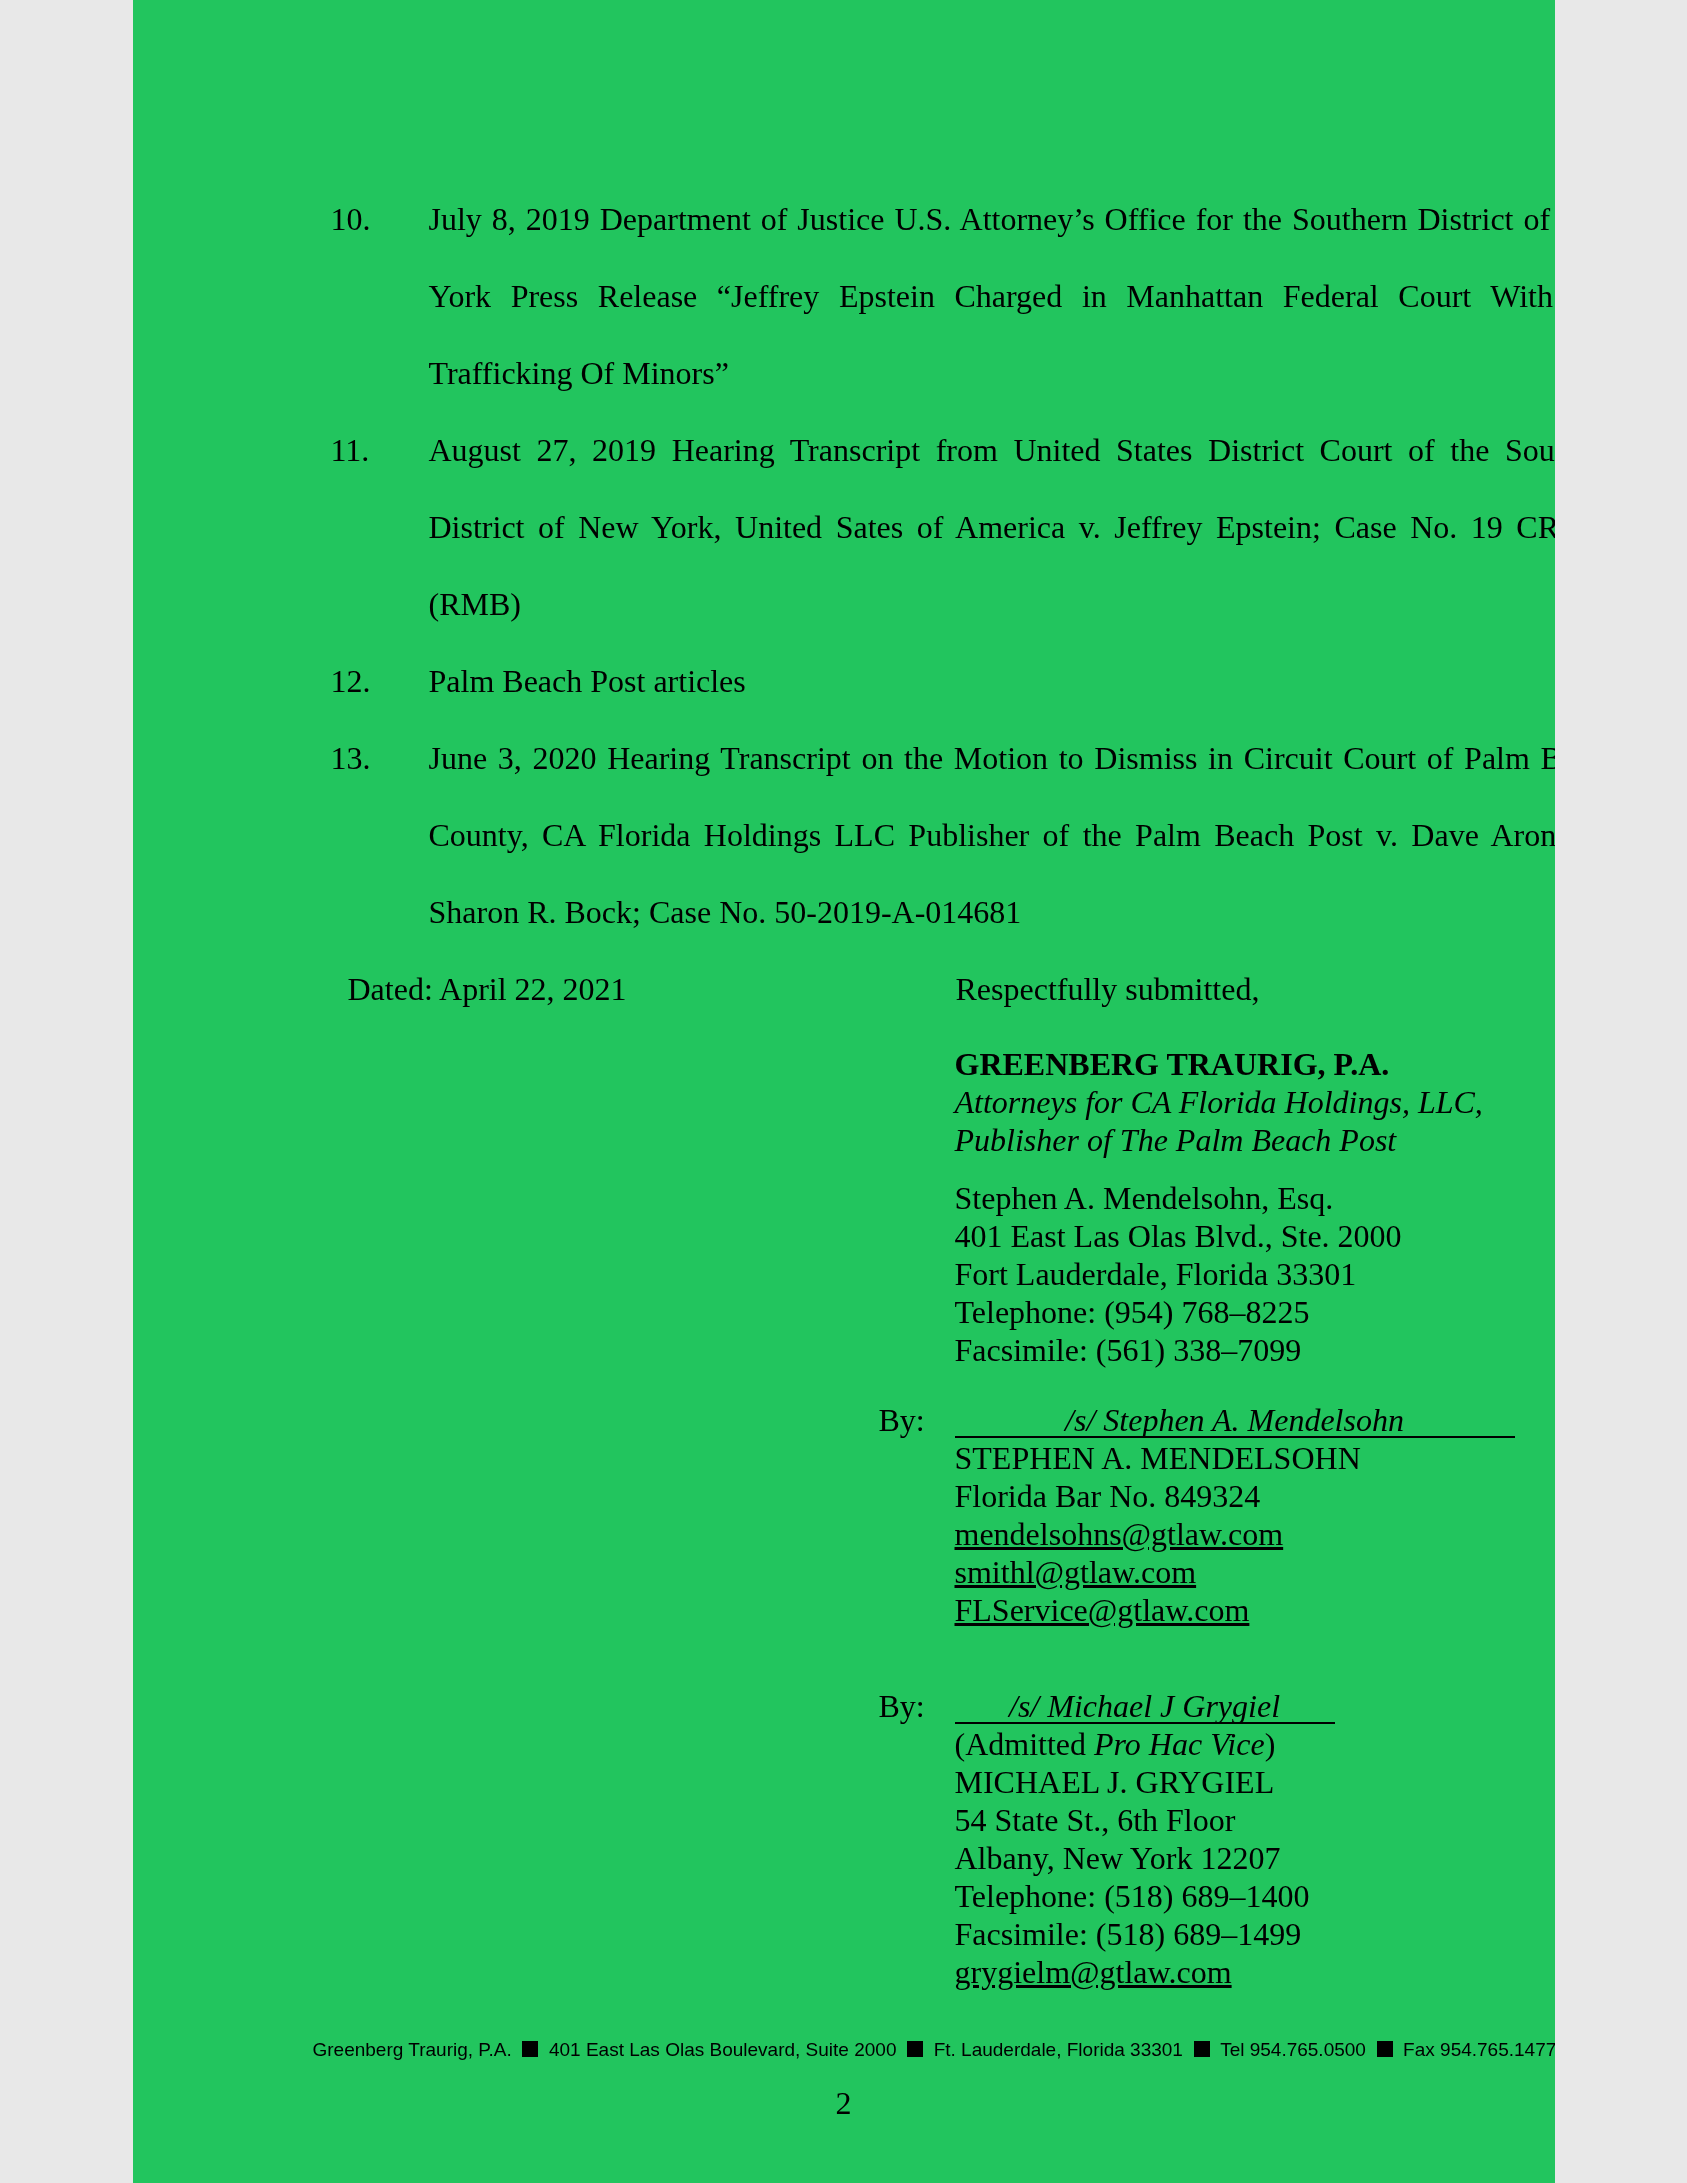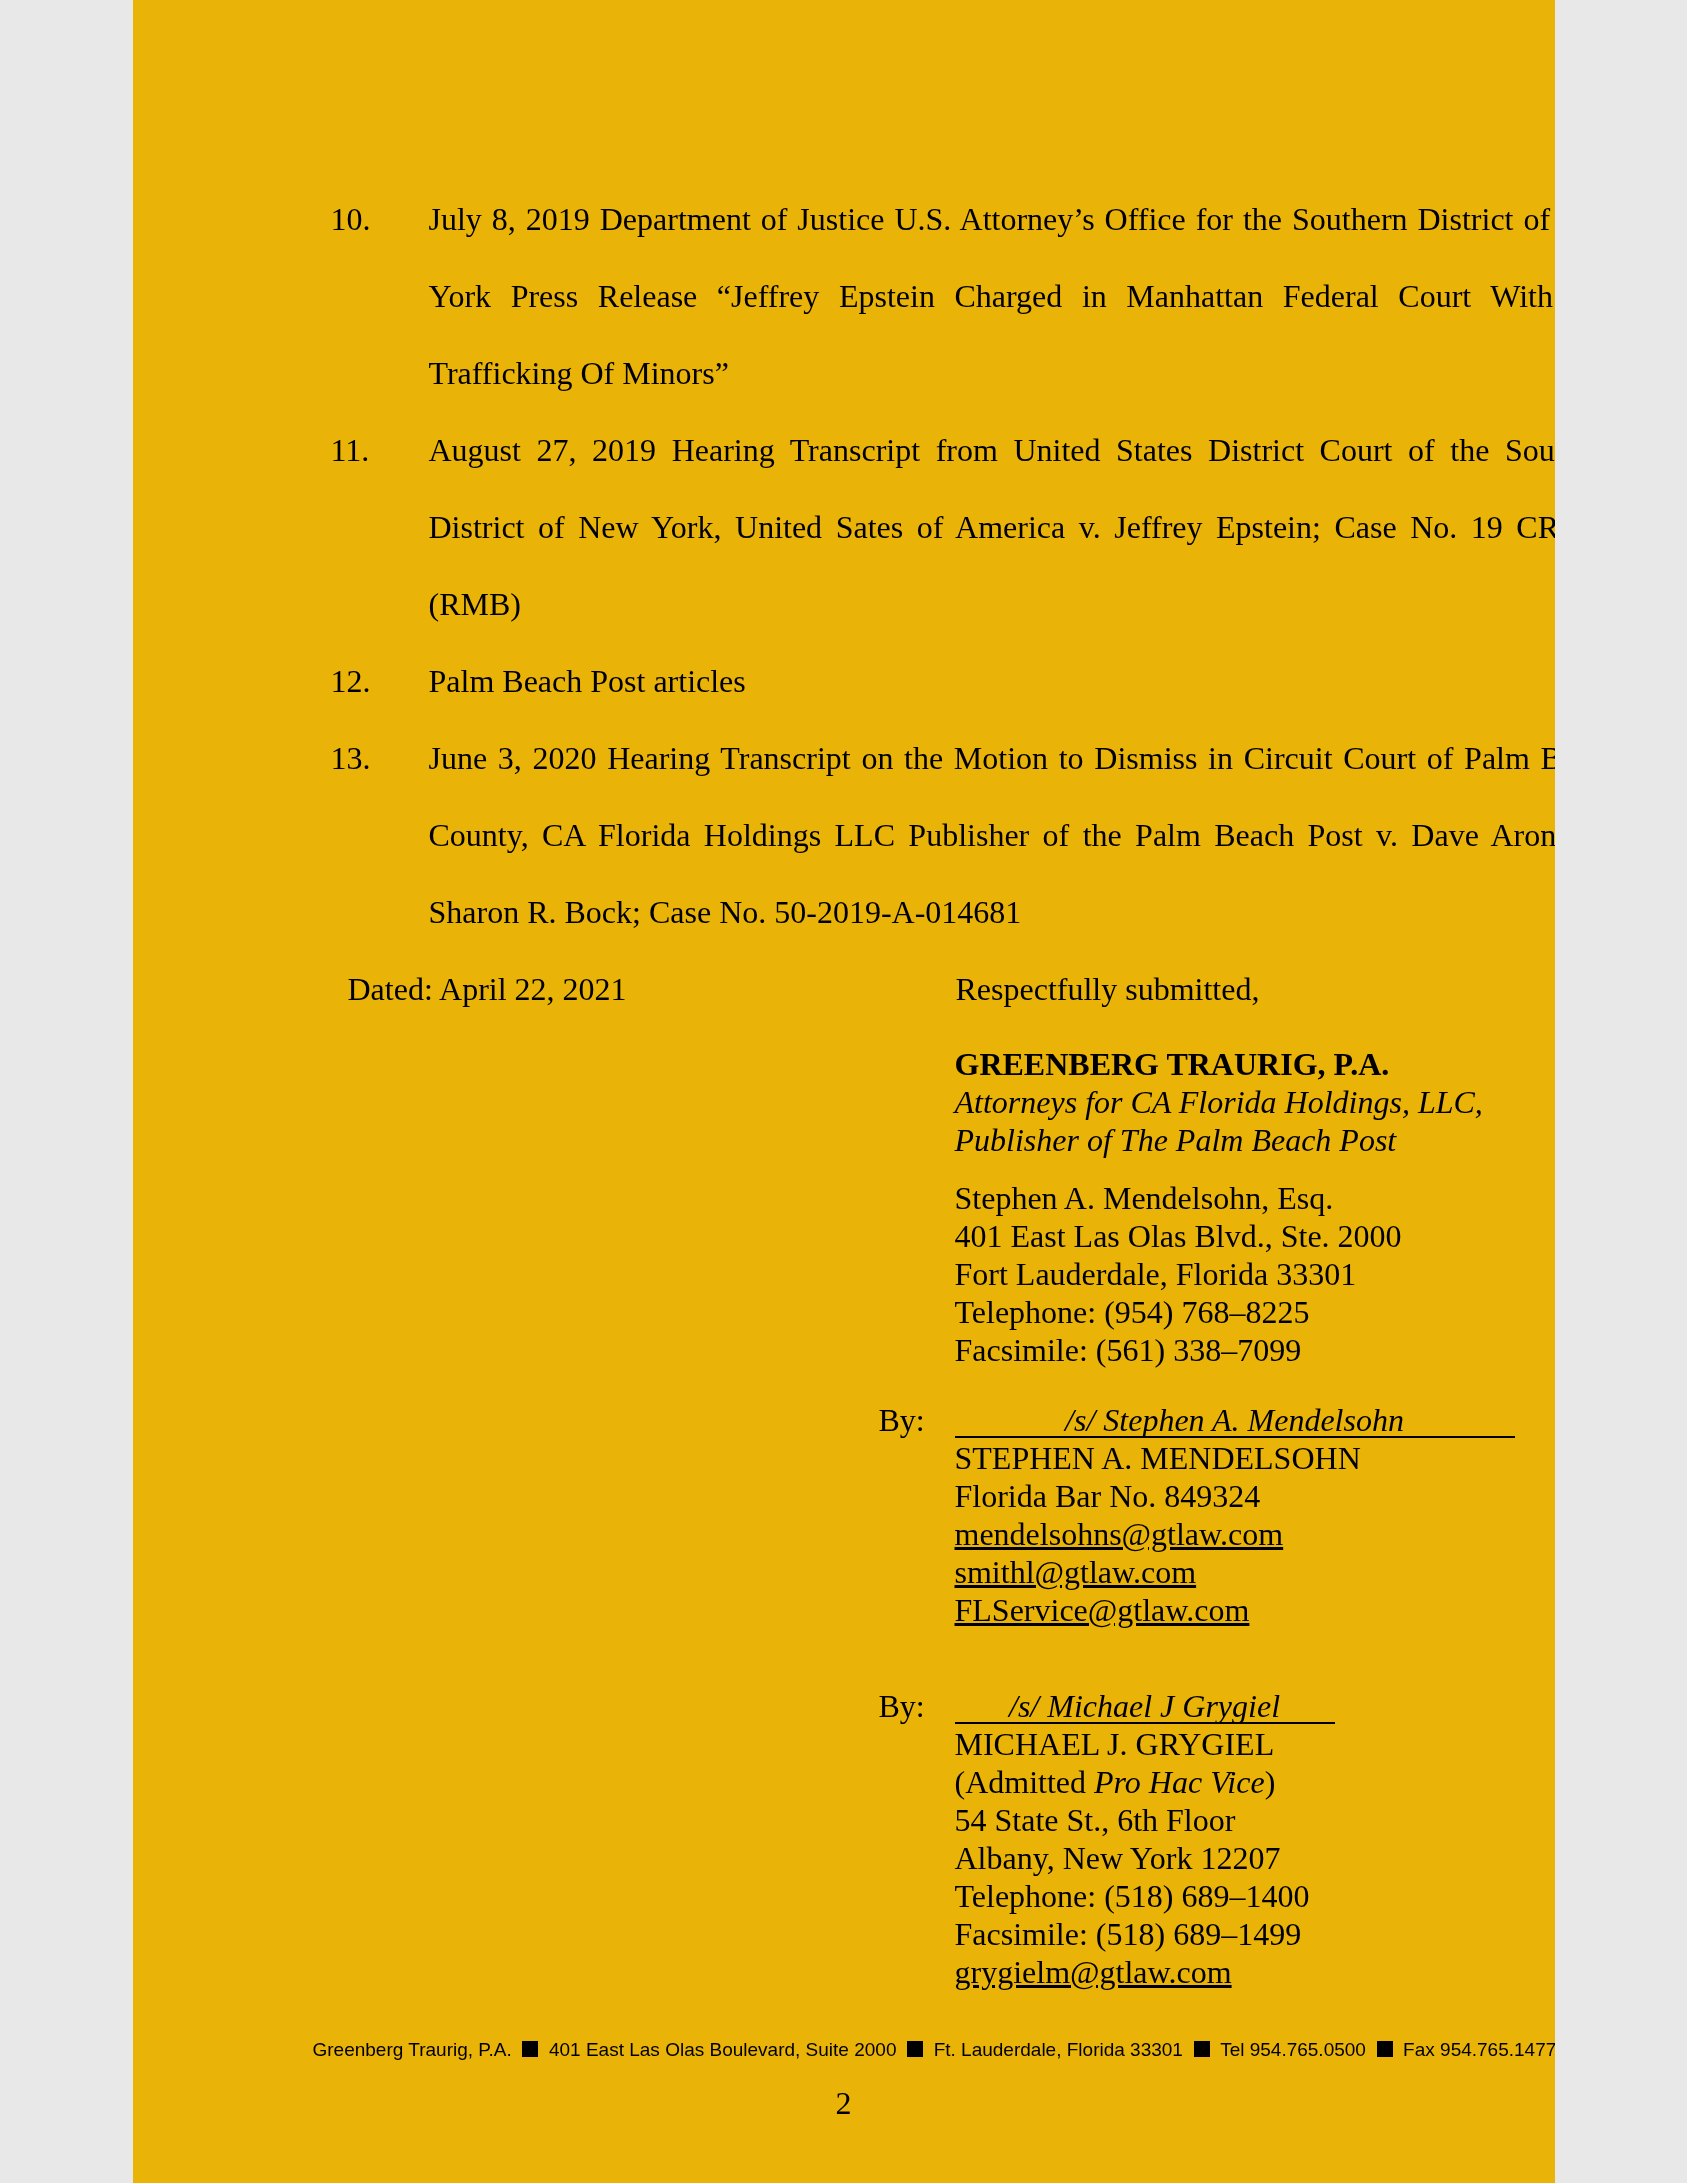--- a/index.html
+++ b/index.html
@@ -1,21 +1,21 @@
 <!DOCTYPE html>
 <html style="font-size:10.6px"><head>
 <meta charset="utf-8">
 <style>
   html, body { margin: 0; padding: 0; background: #e8e8e8; }
   .page {
     position: relative;
     width: 1422px;
     height: 2183px;
     margin: 0 auto;
-    background: #eab308;
+    background: #22c55e;
     color: #000000;
     font-family: "Liberation Serif", serif;
     overflow: hidden;
   }
   
   .content {
     position: absolute;
     left: 198px;
     top: 181px;
     width: 1290px;
@@ -144,22 +144,22 @@
       <div class="ind"><span class="email">mendelsohns@gtlaw.com</span></div>
       <div class="ind"><span class="email">smithl@gtlaw.com</span></div>
       <div class="ind"><span class="email">FLService@gtlaw.com</span></div>
     </div>
 
     <div class="by-block-2">
       <div class="by-row">
         <div class="by-label">By:</div>
         <div class="sig-line sig-line-2">/s/ Michael J Grygiel</div>
       </div>
+      <div class="ind"><span>(Admitted </span><span class="italic">Pro Hac Vice</span><span>)</span></div>
       <div class="ind">MICHAEL J. GRYGIEL</div>
-      <div class="ind"><span>(Admitted </span><span class="italic">Pro Hac Vice</span><span>)</span></div>
       <div class="ind">54 State St., 6th Floor</div>
       <div class="ind">Albany, New York 12207</div>
       <div class="ind">Telephone: (518) 689–1400</div>
       <div class="ind">Facsimile: (518) 689–1499</div>
       <div class="ind"><span class="email">grygielm@gtlaw.com</span></div>
     </div>
 
   </div>
 
   <div class="footer">

